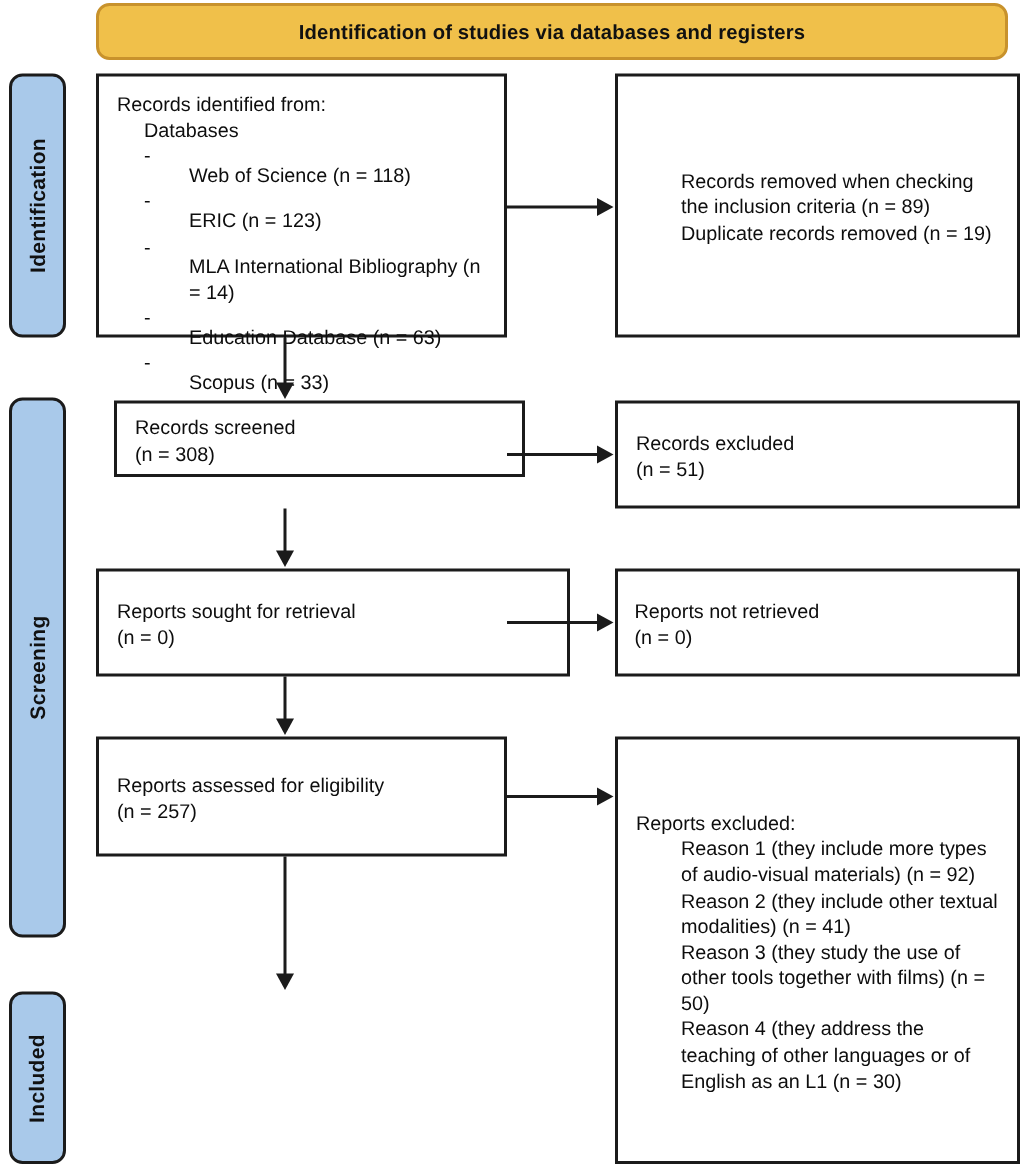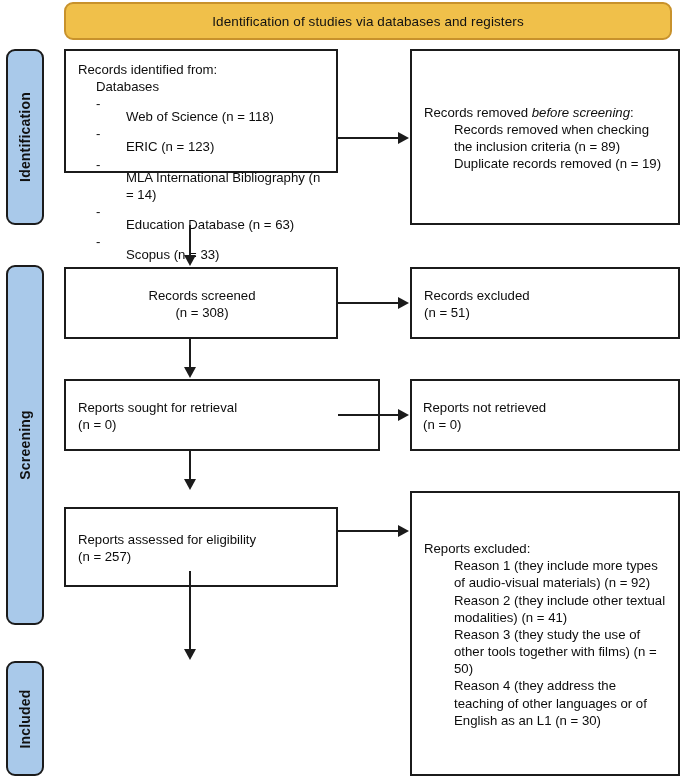--- a/index.html
+++ b/index.html
@@ -30,21 +30,21 @@
     background: #f0c04a;
     border: 2px solid #c8922c;
     border-radius: 9px;
     box-sizing: border-box;
     display: flex;
     align-items: center;
     justify-content: center;
   }
   .banner-text {
     font-size: 13.5px;
-    font-weight: normal;
+    font-weight: bold;
     color: #111111;
     letter-spacing: 0.1px;
     text-align: center;
   }
 
   
   .stage-bar {
     position: absolute;
     left: 6px;
     width: 38px;
@@ -78,27 +78,27 @@
     font-size: 13.2px;
     line-height: 1.30;
     color: #0d0d0d;
   }
   .box.vcenter {
     display: flex;
     flex-direction: column;
     justify-content: center;
   }
 
-  #box-records-identified { left: 64px;  top: 49px;  width: 274px; height: 124px; }
+  #box-records-identified { left: 64px;  top: 49px;  width: 274px; height: 176px; }
   #box-records-removed    { left: 410px; top: 49px;  width: 270px; height: 176px; }
-  #box-records-screened   { left: 64px;  top: 267px; width: 274px; height: 72px; align-items: center; }
+  #box-records-screened   { left: 76px;  top: 267px; width: 274px; height: 51px; }
   #box-records-excluded   { left: 410px; top: 267px; width: 270px; height: 72px; }
   #box-reports-sought     { left: 64px;  top: 379px; width: 316px; height: 72px; }
   #box-reports-not-retrieved { left: 410px; top: 379px; width: 270px; height: 72px; padding-left: 11px; }
-  #box-reports-assessed   { left: 64px;  top: 491px; width: 274px; height: 80px; margin-top: 16px; }
+  #box-reports-assessed   { left: 64px;  top: 491px; width: 274px; height: 80px; }
   #box-reports-excluded   { left: 410px; top: 491px; width: 270px; height: 285px; }
   #box-studies-included   { left: 64px;  top: 661px; width: 274px; height: 115px; }
 
   
   .line { display: block; }
   .indent-1 { padding-left: 18px; display: block; }
   .em { font-style: italic; }
 
   
   .bullet-row {
@@ -182,21 +182,20 @@
       <span class="bullet-dash">-</span>
       <span class="bullet-text">Education Database (n = 63)</span>
     </div>
     <div class="bullet-row">
       <span class="bullet-dash">-</span>
       <span class="bullet-text">Scopus (n = 33)</span>
     </div>
   </div>
 
   <div class="box vcenter" id="box-records-removed">
-    <span class="line"><span>Records removed </span><span class="em">before screening</span><span>:</span></span>
     <span class="hang">Records removed when checking the inclusion criteria (n = 89)</span>
     <span class="hang">Duplicate records removed (n = 19)</span>
   </div>
 
   <div class="box vcenter" id="box-records-screened">
     <span class="line">Records screened</span>
     <span class="line">(n = 308)</span>
   </div>
 
   <div class="box vcenter" id="box-records-excluded">

